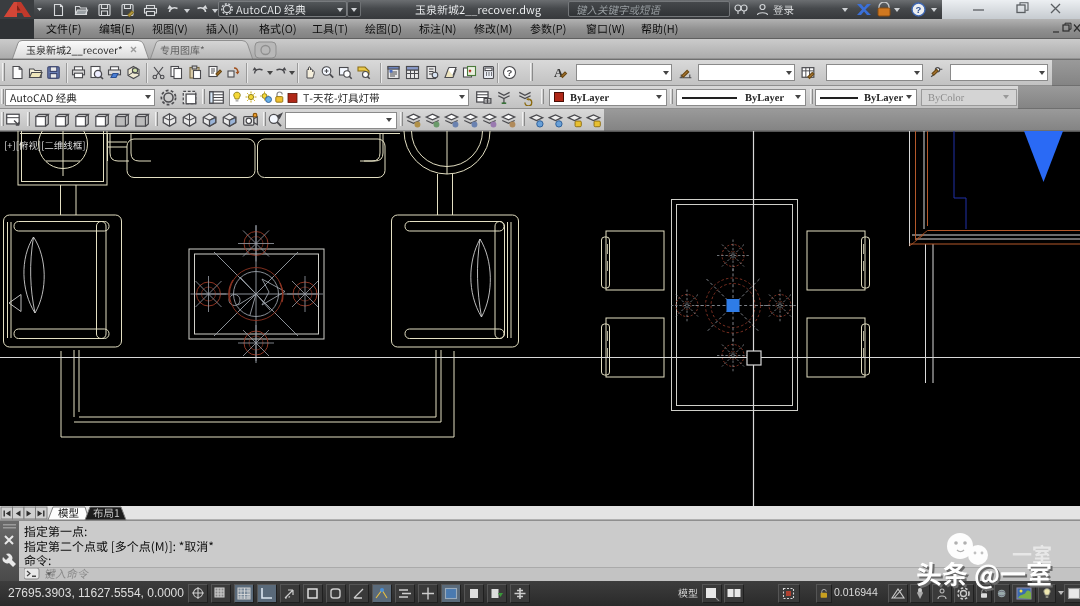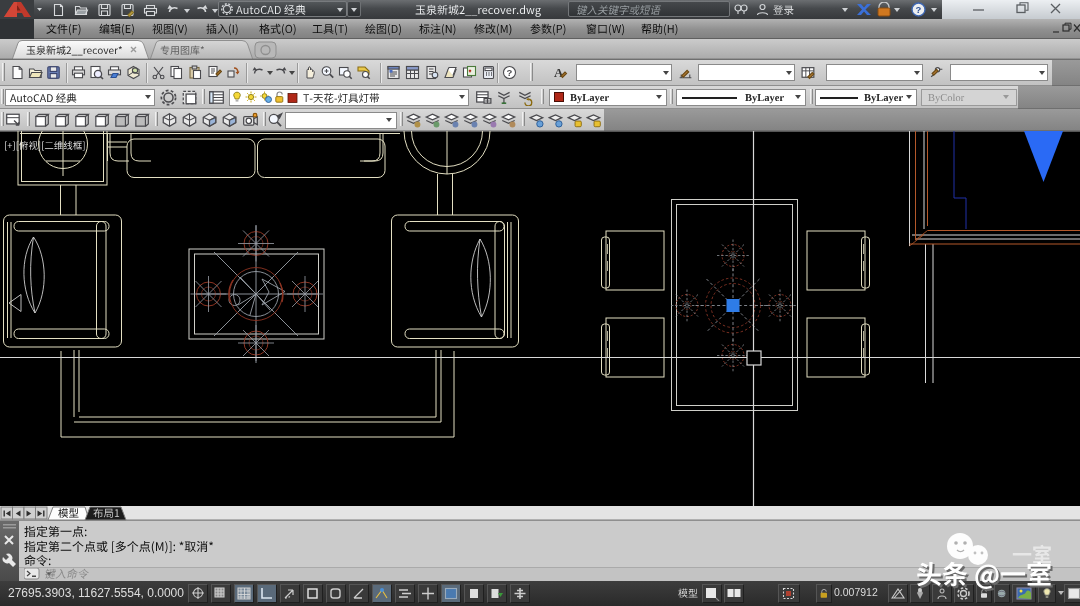--- a/index.html
+++ b/index.html
@@ -821,21 +821,21 @@
 <div class="a" style="left:778px;top:584px;width:22px;height:19px;background:#3a3a3a;border:1px solid #1f1f1f;border-top-color:#555;border-left-color:#555"></div>
 <svg class="a" style="left:780px;top:586px" width="18" height="15" viewBox="0 0 16 15" fill="none" stroke="#cdcdcd" stroke-width="1.1">
     <rect x="2.5" y="2.5" width="10" height="10" stroke="#d8d8d8" stroke-dasharray="2 1.5"></rect>
     <rect x="5" y="5" width="5" height="5" fill="#b04030" stroke="none"></rect>
   </svg>
 <div class="a" style="left:816px;top:584px;width:16px;height:19px;background:#3a3a3a;border:1px solid #1f1f1f;border-top-color:#555;border-left-color:#555"></div>
 <svg class="a" style="left:818px;top:586px" width="12" height="15" viewBox="0 0 16 15" fill="none" stroke="#cdcdcd" stroke-width="1.1">
     <path d="M5 7V5a3 3 0 0 1 6 0" stroke="#bbb"></path>
     <rect x="3.5" y="6.5" width="8.5" height="6.5" rx="1" fill="#c8a020" stroke="none"></rect>
   </svg>
-<div class="a" style="left:834px;top:586px;color:#dcdcdc;font-size:10.5px">0.007912</div>
+<div class="a" style="left:834px;top:586px;color:#dcdcdc;font-size:10.5px">0.016944</div>
 <div class="a" style="left:888px;top:584px;width:20px;height:19px;background:#3a3a3a;border:1px solid #1f1f1f;border-top-color:#555;border-left-color:#555"></div>
 <svg class="a" style="left:890px;top:586px" width="16" height="15" viewBox="0 0 16 15" fill="none" stroke="#cdcdcd" stroke-width="1.1">
     <path d="M2 12L8 3l6 9z M4 12l8-9" stroke="#ccc"></path>
   </svg>
 <div class="a" style="left:910px;top:584px;width:20px;height:19px;background:#3a3a3a;border:1px solid #1f1f1f;border-top-color:#555;border-left-color:#555"></div>
 <svg class="a" style="left:912px;top:586px" width="16" height="15" viewBox="0 0 16 15" fill="none" stroke="#cdcdcd" stroke-width="1.1">
     <path d="M8 2l3 5-3 6-3-6z" fill="#aaa" stroke="none"></path>
     <circle cx="8" cy="4" r="2" fill="#ccc" stroke="none"></circle>
   </svg>
 <div class="a" style="left:932px;top:584px;width:20px;height:19px;background:#3a3a3a;border:1px solid #1f1f1f;border-top-color:#555;border-left-color:#555"></div>

